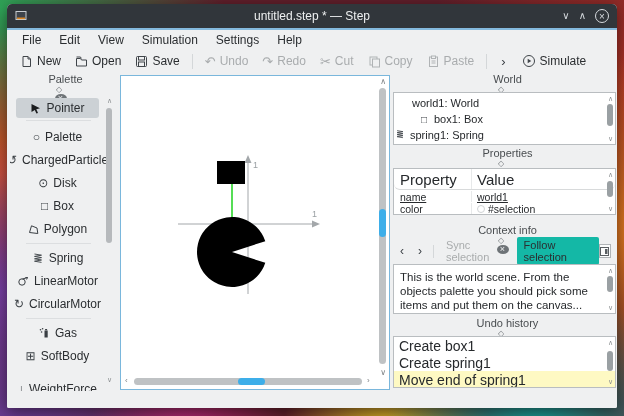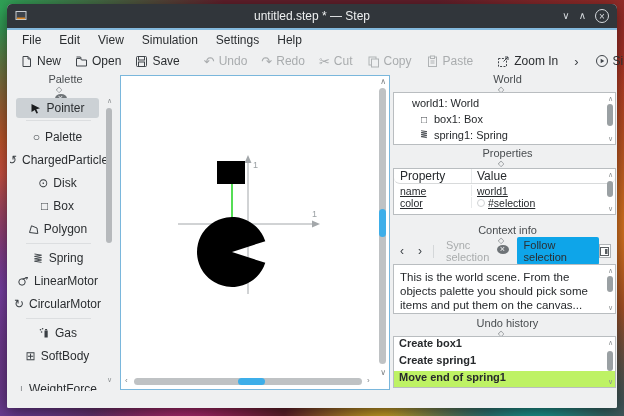--- a/index.html
+++ b/index.html
@@ -67,37 +67,37 @@
   .canvas { position:absolute; left:113px; top:3px; width:270px; height:315px; background:#fff; border:1px solid #7ab7dc; }
   .c-sb-track { position:absolute; background:#bfc2c4; border-radius:4px; }
   .c-sb-thumb { position:absolute; background:#3daee9; border-radius:4px; }
   .c-sb-glyph { position:absolute; font-size:8px; color:#7d8184; line-height:1; }
 
   
   .dock-panel { position:absolute; left:386px; width:223px; }
   .tree-row { display:flex; align-items:center; height:16px; font-size:11px; color:#26292c; }
   .tree-icon { width:12px; text-align:center; margin-right:4px; font-size:10px; color:#3a3f44; }
 
-  .prop-head { display:flex; height:15px; border-bottom:1px solid #d8dadb; font-size:12px; color:#26292c; align-items:center;border-radius:6px; }
+  .prop-head { display:flex; height:21px; border-bottom:1px solid #d8dadb; font-size:15px; color:#26292c; align-items:center;border-radius:6px; }
   .prop-row { display:flex; height:11px; font-size:10.5px; color:#26292c; align-items:center; margin-top:1px;text-decoration:underline; }
   .col-prop { width:78px; padding-left:6px; border-right:1px solid #e7e9ea; height:100%; display:flex; align-items:center; }
   .col-val { padding-left:5px; display:flex; align-items:center; gap:3px; }
   .swatch { width:8px; height:8px; border-radius:50%; border:1px solid #d0d3d5; background:#fff; display:inline-block; }
 
   .ctx-toolbar { position:absolute; left:0; right:0; top:18px; height:18px; display:flex; align-items:center; font-size:11px; }
   .ctx-nav { color:#3a3f44; font-size:12px; padding:0 7px; }
   .ctx-sep { width:1px; height:13px; background:#d4d7d9; margin:0 4px; }
   .ctx-sync { color:#a9acad; margin-left:8px; }
-  .ctx-follow { background:#0ea5e9; border-radius:2px; color:#2b2e31; padding:2px 7px; margin-left:9px; }
+  .ctx-follow { background:#14b8a6; border-radius:2px; color:#2b2e31; padding:2px 7px; margin-left:9px; }
   .ctx-panelbtn { margin-left:auto; margin-right:5px; width:14px; height:14px; border:1px solid #b0b4b7; background:#fbfcfc;
     display:flex; align-items:center; justify-content:center; }
   .ctx-text { padding:5px 7px 0 6px; font-size:11.5px; line-height:14px; color:#26292c; }
 
-  .undo-row { height:17px; display:flex; align-items:flex-start; padding-left:5px; font-size:11px; color:#26292c;font-weight:bold; }
-  .undo-row.selected { background:#bef264; }
+  .undo-row { height:17px; display:flex; align-items:center; padding-left:5px; font-size:14px; color:#26292c; }
+  .undo-row.selected { background:#fef9c3; }
 </style>
 </head>
 <body>
 
 <div class="desktop">
   <div class="window">
 
     <div class="titlebar">
       <span class="app-icon">
         <svg width="12" height="12" viewBox="0 0 12 12">
@@ -168,27 +168,20 @@
       </span>
       <span class="tbtn disabled">
         <svg width="13" height="13" viewBox="0 0 13 13">
             <rect x="2.5" y="2" width="8" height="9.5" fill="none" stroke="#b0b3b5"></rect>
             <rect x="4.5" y="1" width="4" height="2.5" fill="#eff0f1" stroke="#b0b3b5"></rect>
             <path d="M4.5 6 h4 M4.5 8 h4" stroke="#b0b3b5"></path>
           </svg>
         <span>Paste</span>
       </span>
       <span class="tsep"></span>
-      <span class="tbtn">
-        <svg width="13" height="13" viewBox="0 0 13 13">
-            <rect x="1.5" y="3.5" width="8" height="8" fill="none" stroke="#40454a" stroke-dasharray="2 1.4"></rect>
-            <path d="M6.5 6.5 L11 2 M11 2 h-3 M11 2 v3" fill="none" stroke="#40454a"></path>
-          </svg>
-        <span>Zoom In</span>
-      </span>
       <span class="overflow-arrow">›</span>
       <span class="tbtn">
         <svg width="14" height="14" viewBox="0 0 14 14">
             <circle cx="7" cy="7" r="5.5" fill="none" stroke="#40454a"></circle>
             <path d="M5.7 4.8 L9.3 7 L5.7 9.2 Z" fill="#40454a"></path>
           </svg>
         <span>Simulate</span>
 
       </span>
     </div>
@@ -307,21 +300,21 @@
           <span class="pclose">×</span>
         </div>
         <div class="white-box" style="left:0; right:0; top:19px; height:53px;">
           <div class="tree-row" style="padding-left:18px; margin-top:2px;">
             <span>world1: World</span>
           </div>
           <div class="tree-row" style="padding-left:24px;">
             <span class="tree-icon">□</span>
             <span>box1: Box</span>
           </div>
-          <div class="tree-row" style="padding-left:24px;">
+          <div class="tree-row" style="">
             <span class="tree-icon"><svg width="10" height="10" viewBox="0 0 12 12">
                   <path d="M2.5 2 L9.5 3.2 L2.5 4.4 L9.5 5.6 L2.5 6.8 L9.5 8 L2.5 9.2 L9.5 10.4" fill="none" stroke="#3a3f44" stroke-width="1"></path>
                 </svg></span>
             <span>spring1: Spring</span>
           </div>
           <span class="sb-arrow" style="right:2px; top:2px;">∧</span>
           <span class="sb-thumb" style="right:2px; top:11px; height:22px;"></span>
           <span class="sb-arrow" style="right:2px; bottom:2px;">∨</span>
         </div>
       </div>

